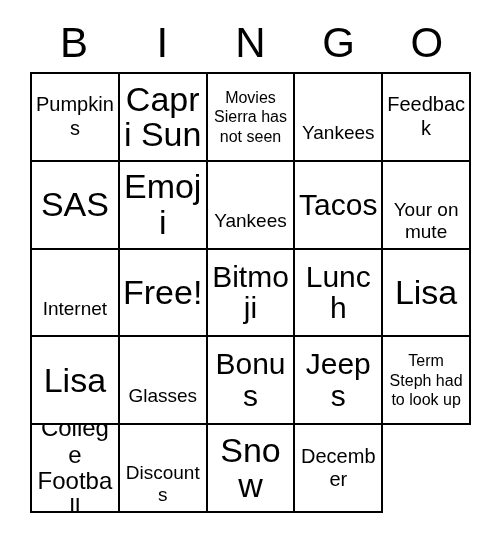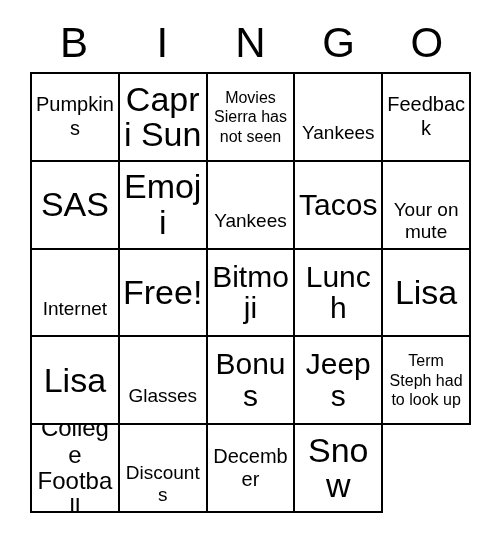--- a/index.html
+++ b/index.html
@@ -166,20 +166,20 @@
     <div class="bingo-cell">
         <span class="cell-text sz-xs">Term Steph had to look up</span>
       </div>
     <div class="bingo-cell">
         <span class="cell-text sz-lg">College Football</span>
       </div>
     <div class="bingo-cell">
         <span class="cell-text sz-md">Discounts</span>
       </div>
     <div class="bingo-cell">
-        <span class="cell-text sz-sm">December</span>
+        <span class="cell-text sz-xxl">Snow</span>
       </div>
     <div class="bingo-cell">
-        <span class="cell-text sz-xxl">Snow</span>
+        <span class="cell-text sz-sm">December</span>
       </div>
   </div>
 
 </div>
 
 </body></html>

